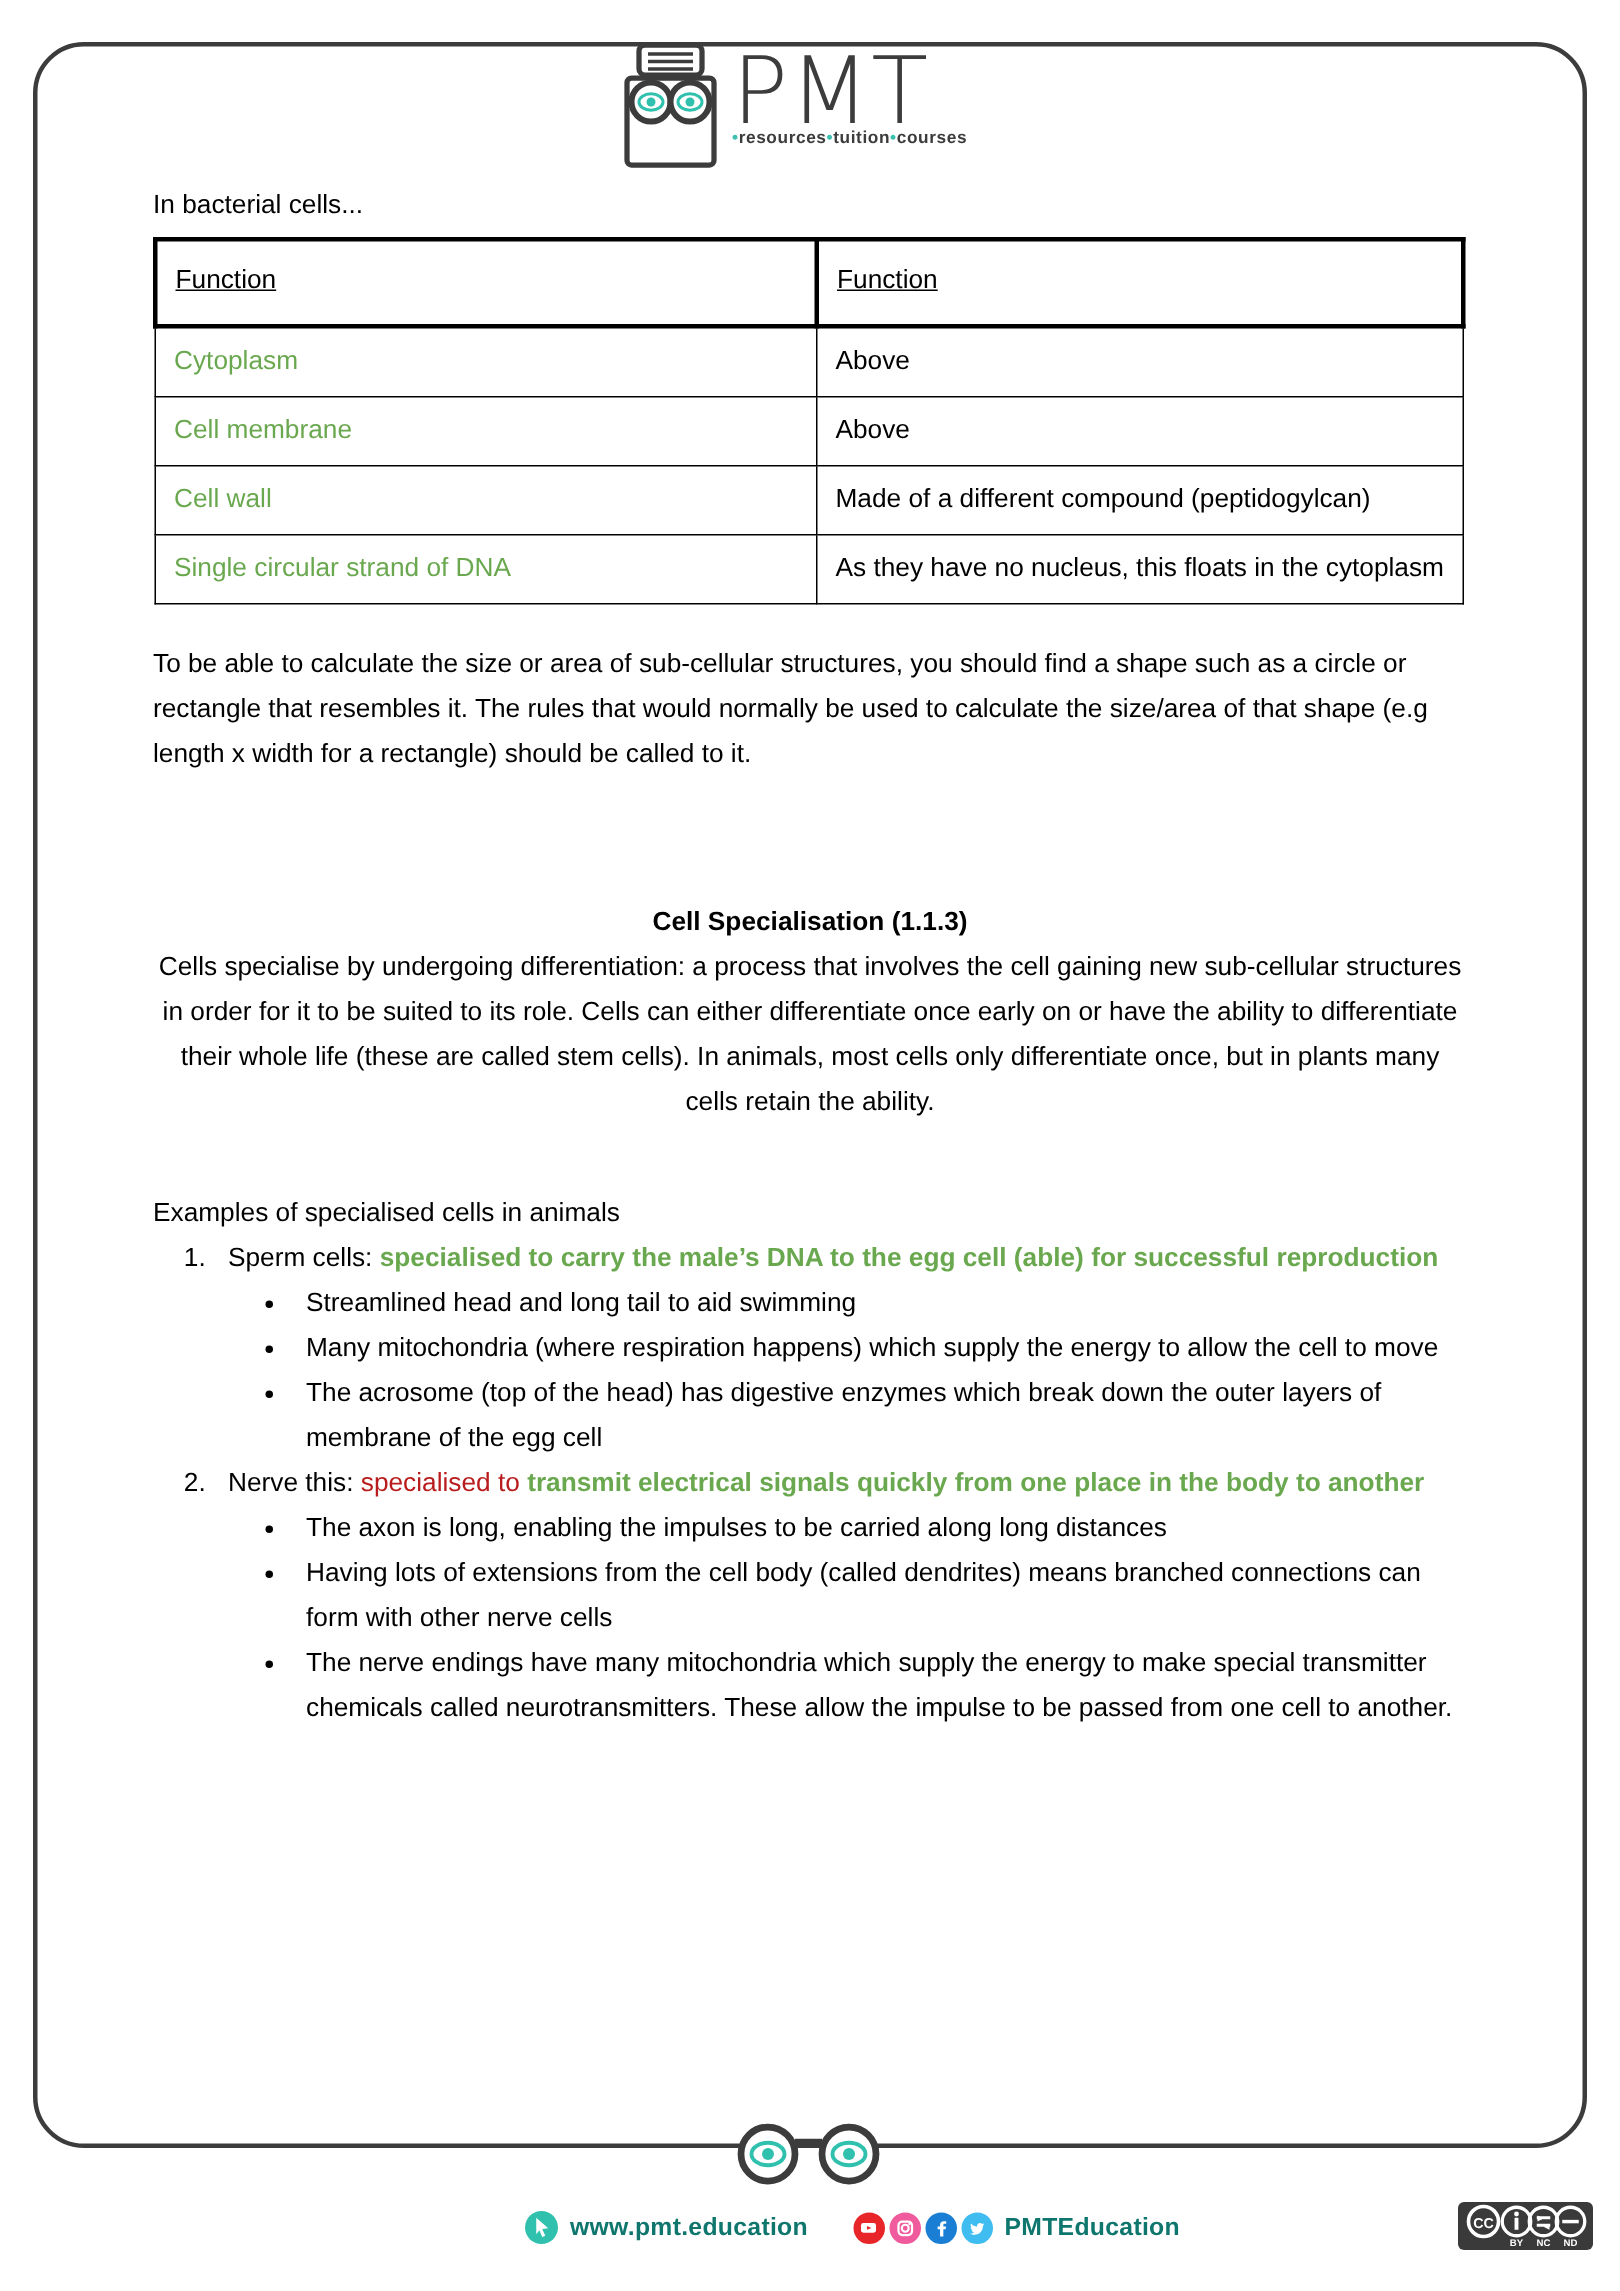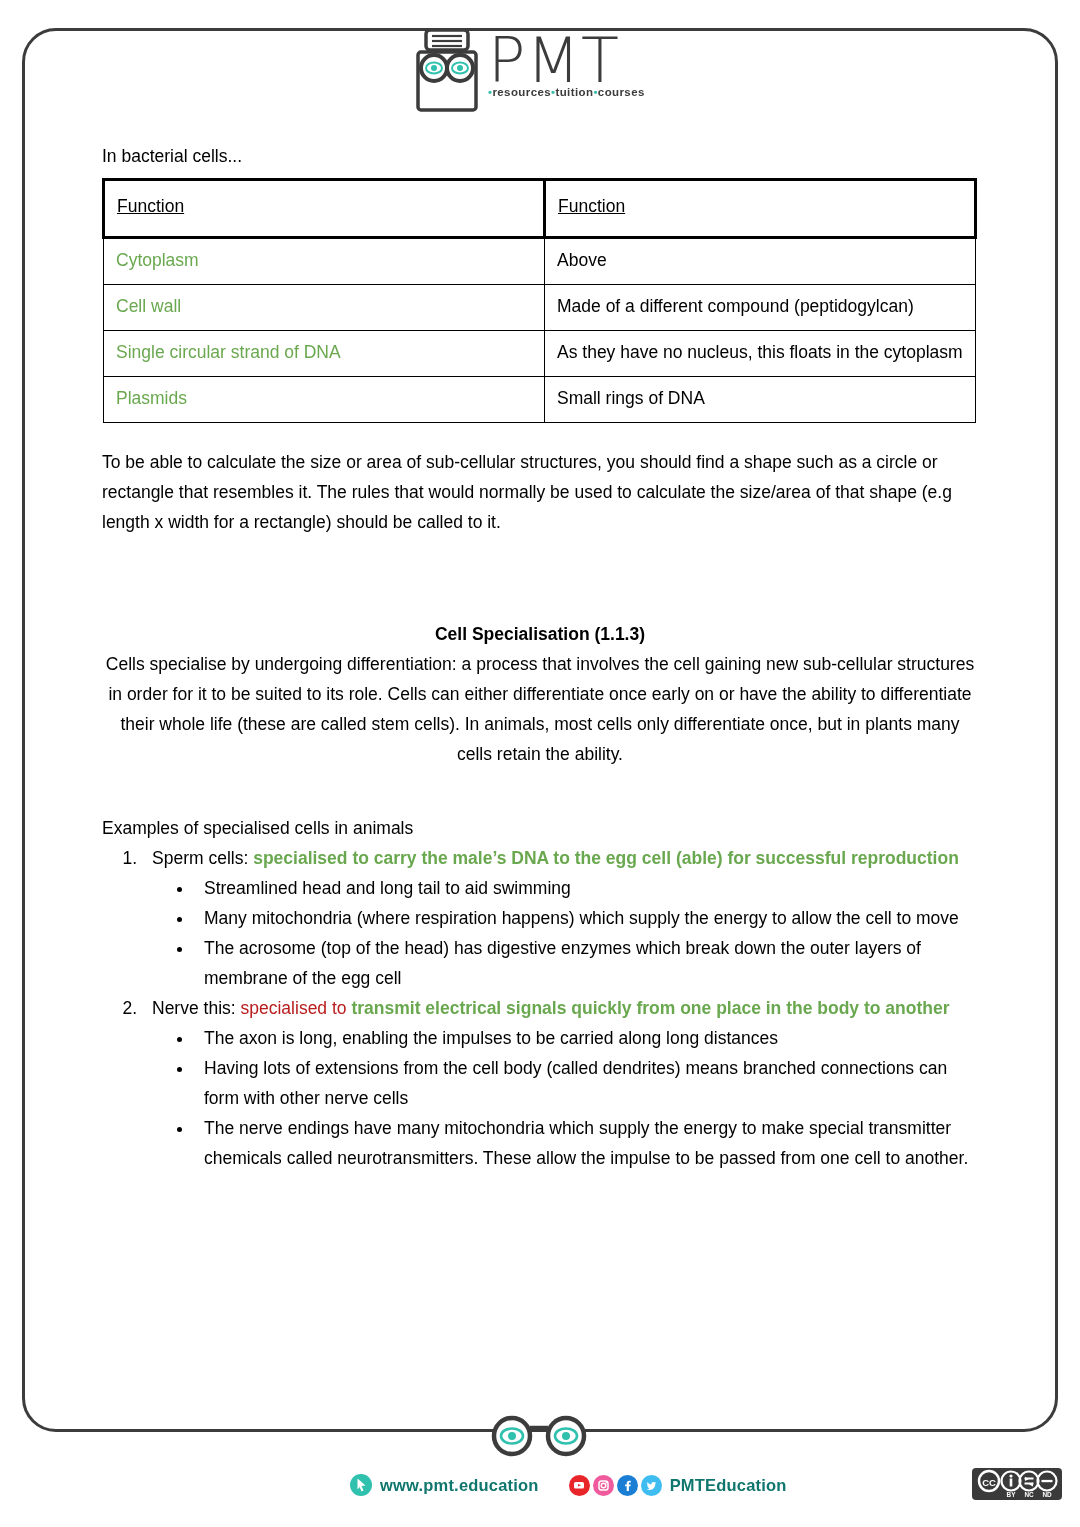--- a/index.html
+++ b/index.html
@@ -69,21 +69,21 @@
     color: #3c3c3c;
     letter-spacing: 0.4px;
     margin-top: -10px;
   }
   .logo-tag .dot { color: #3bbfae; }
 
   
   .content {
     position: absolute;
     left: 102px;
-    top: 144px;
+    top: 124px;
     width: 876px;
   }
   .lead-line {
     font-size: 17.5px;
     line-height: 24px;
     margin-bottom: 10px;
   }
 
   
   table.struct-table {
@@ -253,31 +253,31 @@
       <tr>
         <th><span>Function</span></th>
         <th><span>Function</span></th>
       </tr>
     </thead>
     <tbody>
       <tr>
         <td class="green-bold">Cytoplasm</td>
         <td>Above</td>
       </tr>
+      <tr>
+        <td class="green-bold">Cell membrane</td>
+        <td>Above</td>
+      </tr>
       <tr class="row-tall">
         <td class="green-bold">Cell wall</td>
         <td>Made of a different compound (peptidogylcan)</td>
       </tr>
       <tr class="row-tall">
         <td class="green-bold">Single circular strand of DNA</td>
         <td>As they have no nucleus, this floats in the cytoplasm</td>
-      </tr>
-      <tr>
-        <td class="green-bold">Plasmids</td>
-        <td>Small rings of DNA</td>
       </tr>
     </tbody>
   </table>
 
   <div class="para">To be able to calculate the size or area of sub-cellular structures, you should find a shape such as a circle or rectangle that resembles it. The rules that would normally be used to calculate the size/area of that shape (e.g length x width for a rectangle) should be called to it.</div>
 
   <div class="section-title">Cell Specialisation (1.1.3)</div>
   <div class="para-center">Cells specialise by undergoing differentiation: a process that involves the cell gaining new sub-cellular structures in order for it to be suited to its role. Cells can either differentiate once early on or have the ability to differentiate their whole life (these are called stem cells). In animals, most cells only differentiate once, but in plants many cells retain the ability.</div>
 
   <div class="examples-line">Examples of specialised cells in animals</div>

